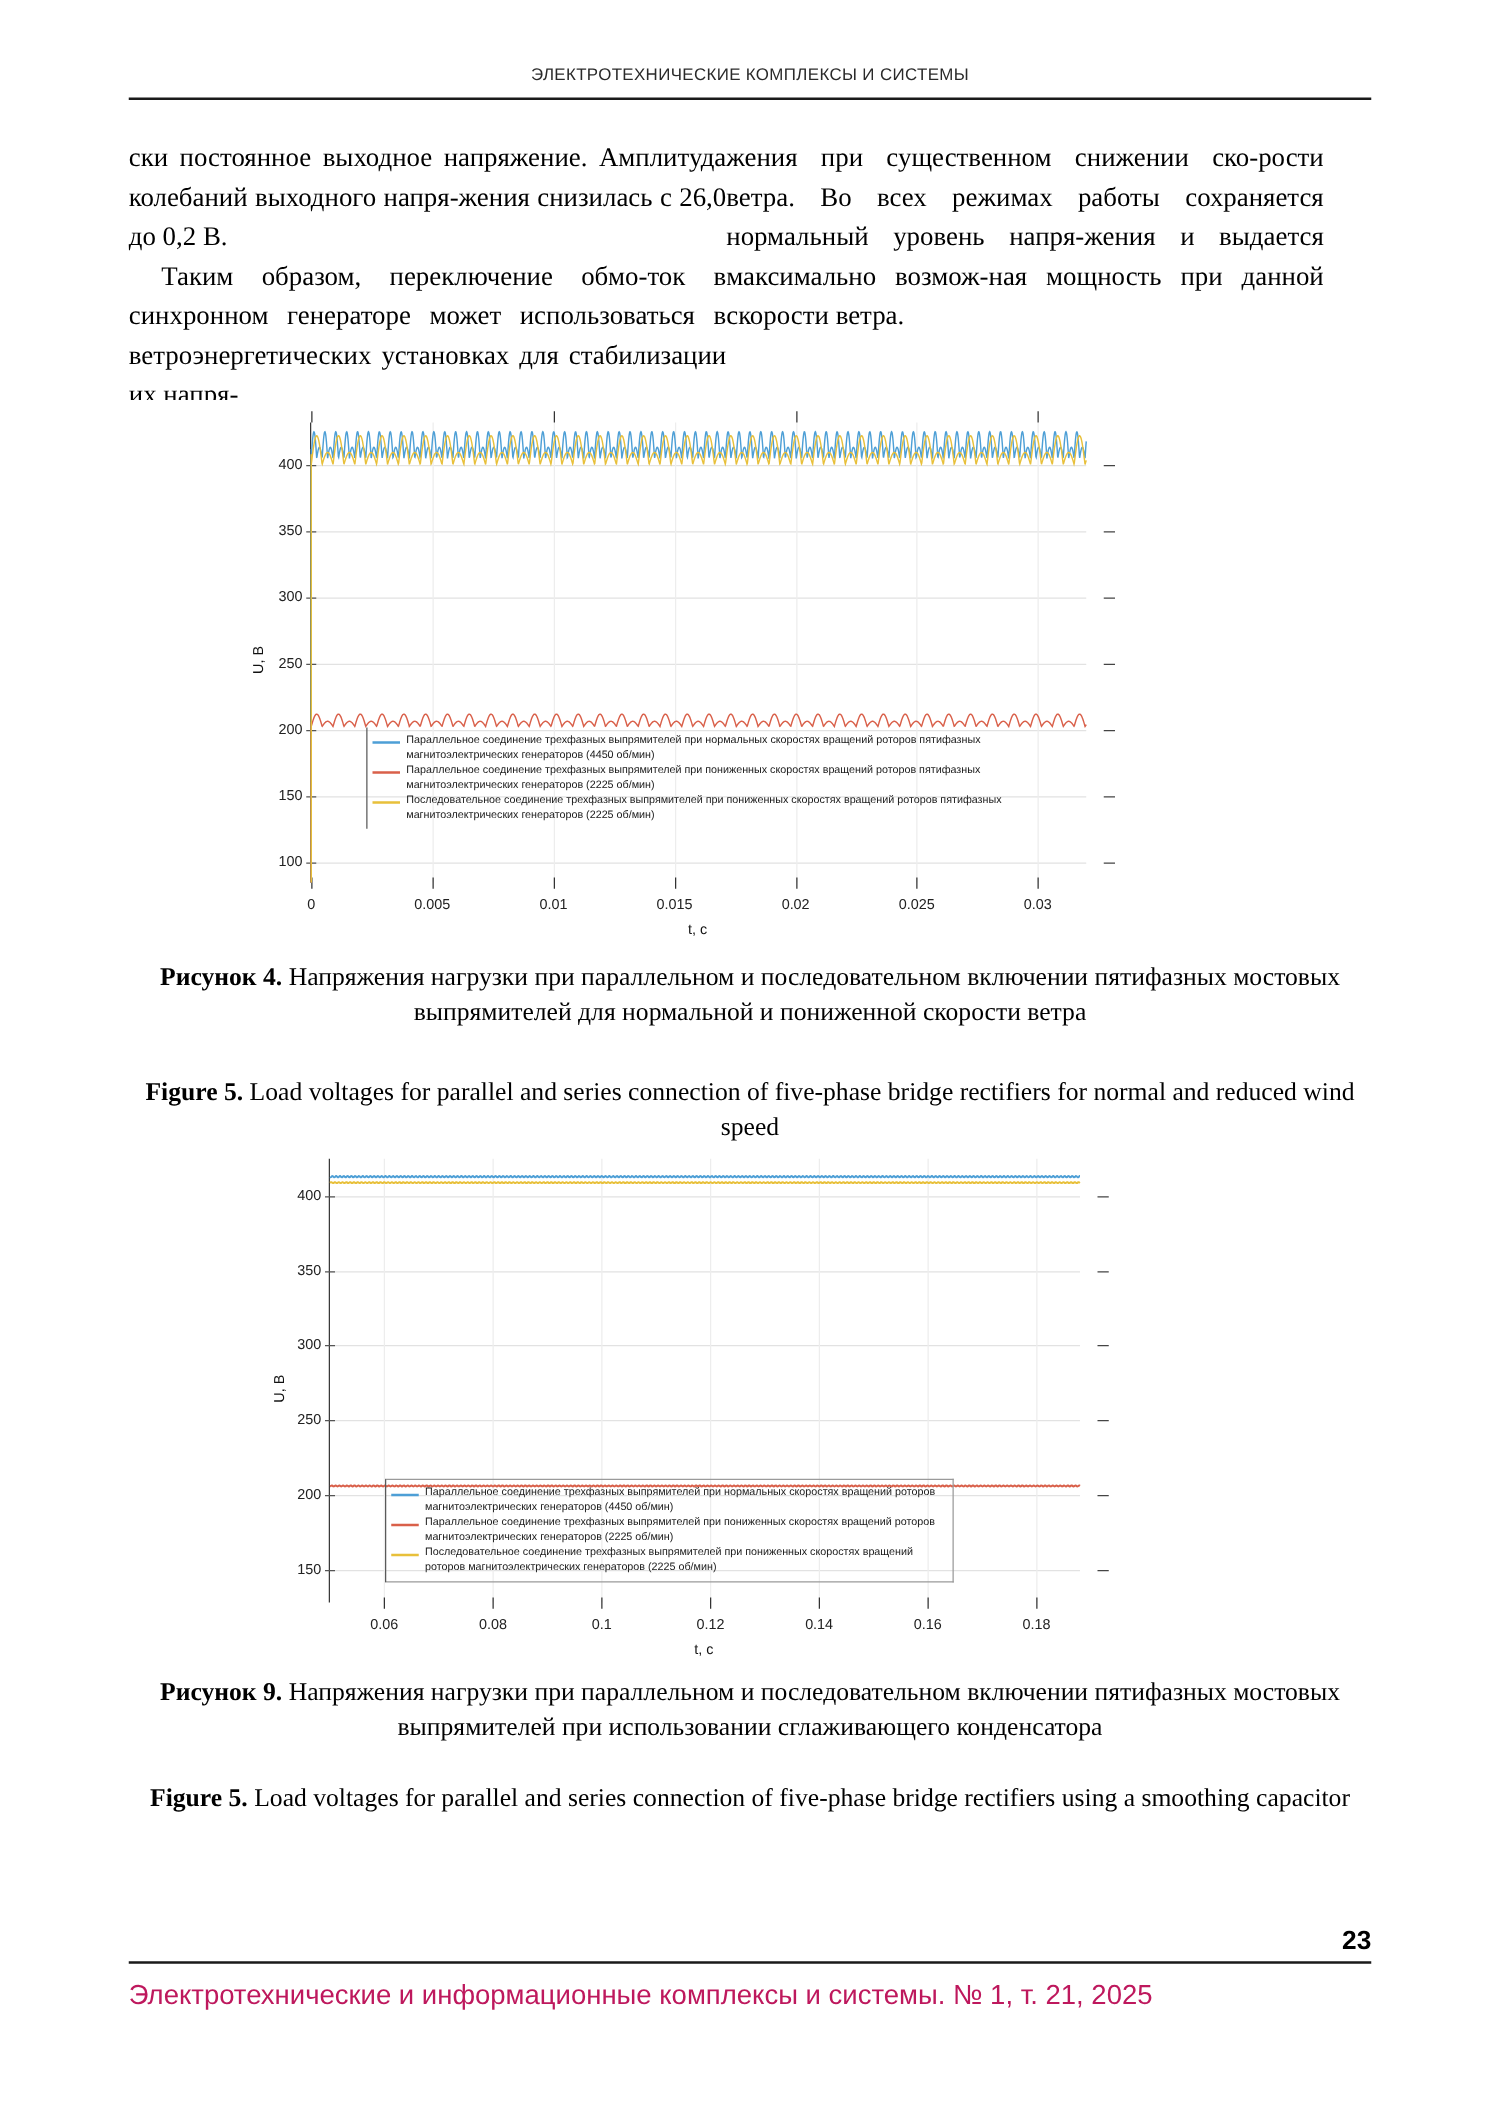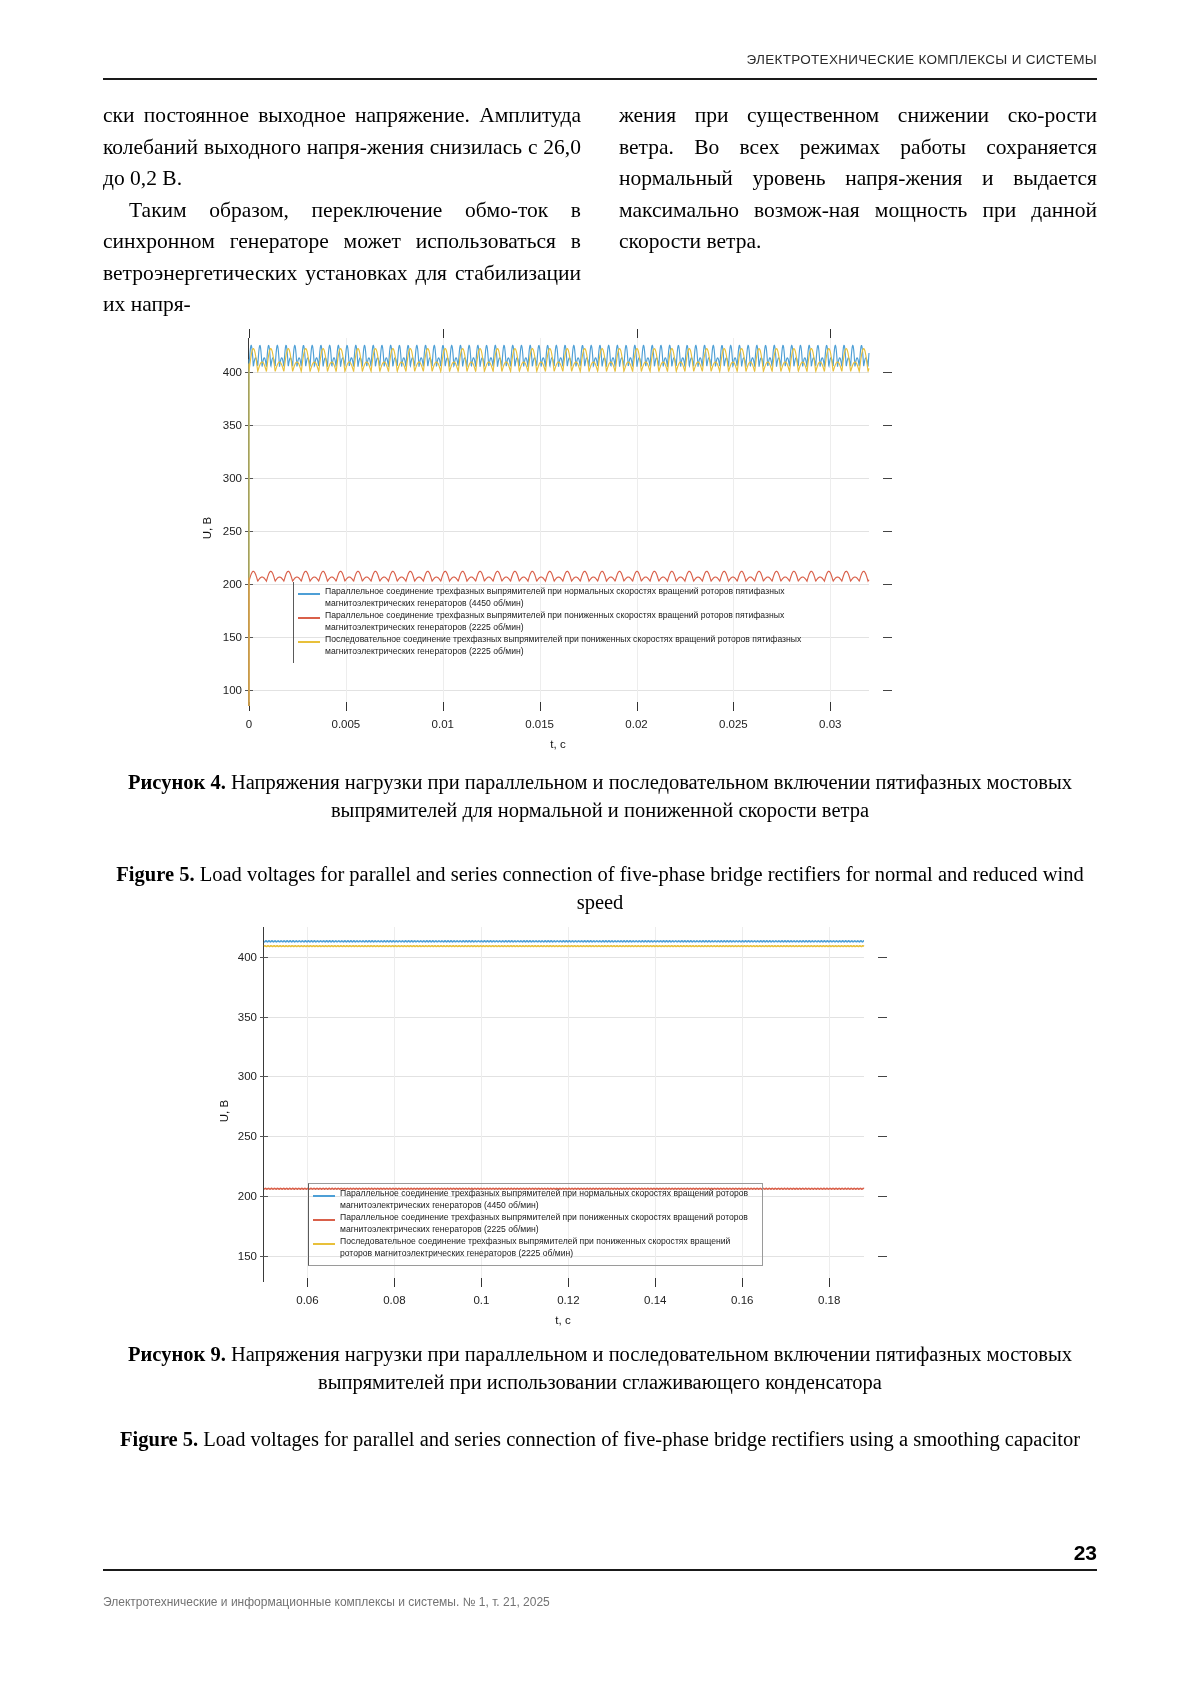--- a/index.html
+++ b/index.html
@@ -10,36 +10,36 @@
     font-family:"Liberation Serif", serif;
     color:#000;
     position:relative;
     overflow:hidden;
   }
   .page { position:absolute; inset:0; }
 
   
   .running-head {
     position:absolute; top:52px; left:103px; width:994px;
-    text-align:right;
+    text-align:center;
     font-family:"Liberation Sans", sans-serif;
     font-size:13.5px;
     letter-spacing:0.3px;
     color:#2a2a2a;
     text-transform:uppercase;
   }
   .head-rule {
     position:absolute; top:78px; left:103px; width:994px; height:2.2px;
     background:#1a1a1a;
   }
 
   
   .cols {
-    position:absolute; top:100px; left:103px; width:994px;
-    display:flex; gap:38px;
+    position:absolute; top:111px; left:103px; width:994px;
+    display:flex; 
   }
   .col { width:478px; }
   .col p {
     margin:0;
     font-size:21.5px;
     line-height:31.5px;
     text-align:justify;
     text-justify:inter-word;
     hyphens:manual;
   }
@@ -109,21 +109,21 @@
   }
   .caption-en b { font-weight:bold; }
 
   
   .foot-rule {
     position:absolute; bottom:126px; left:103px; width:994px; height:2.2px; background:#1a1a1a;
   }
   .footer-text {
     position:absolute; bottom:88px; left:103px;
     font-family:"Liberation Sans", sans-serif;
-    font-size:12px; color:#737373;
+    font-size:22px; color:#be185d;
   }
   .page-number {
     position:absolute; bottom:132px; right:103px;
     font-family:"Liberation Sans", sans-serif;
     font-size:21px; font-weight:bold; color:#000;
   }
 </style>
 </head>
 <body>
 

